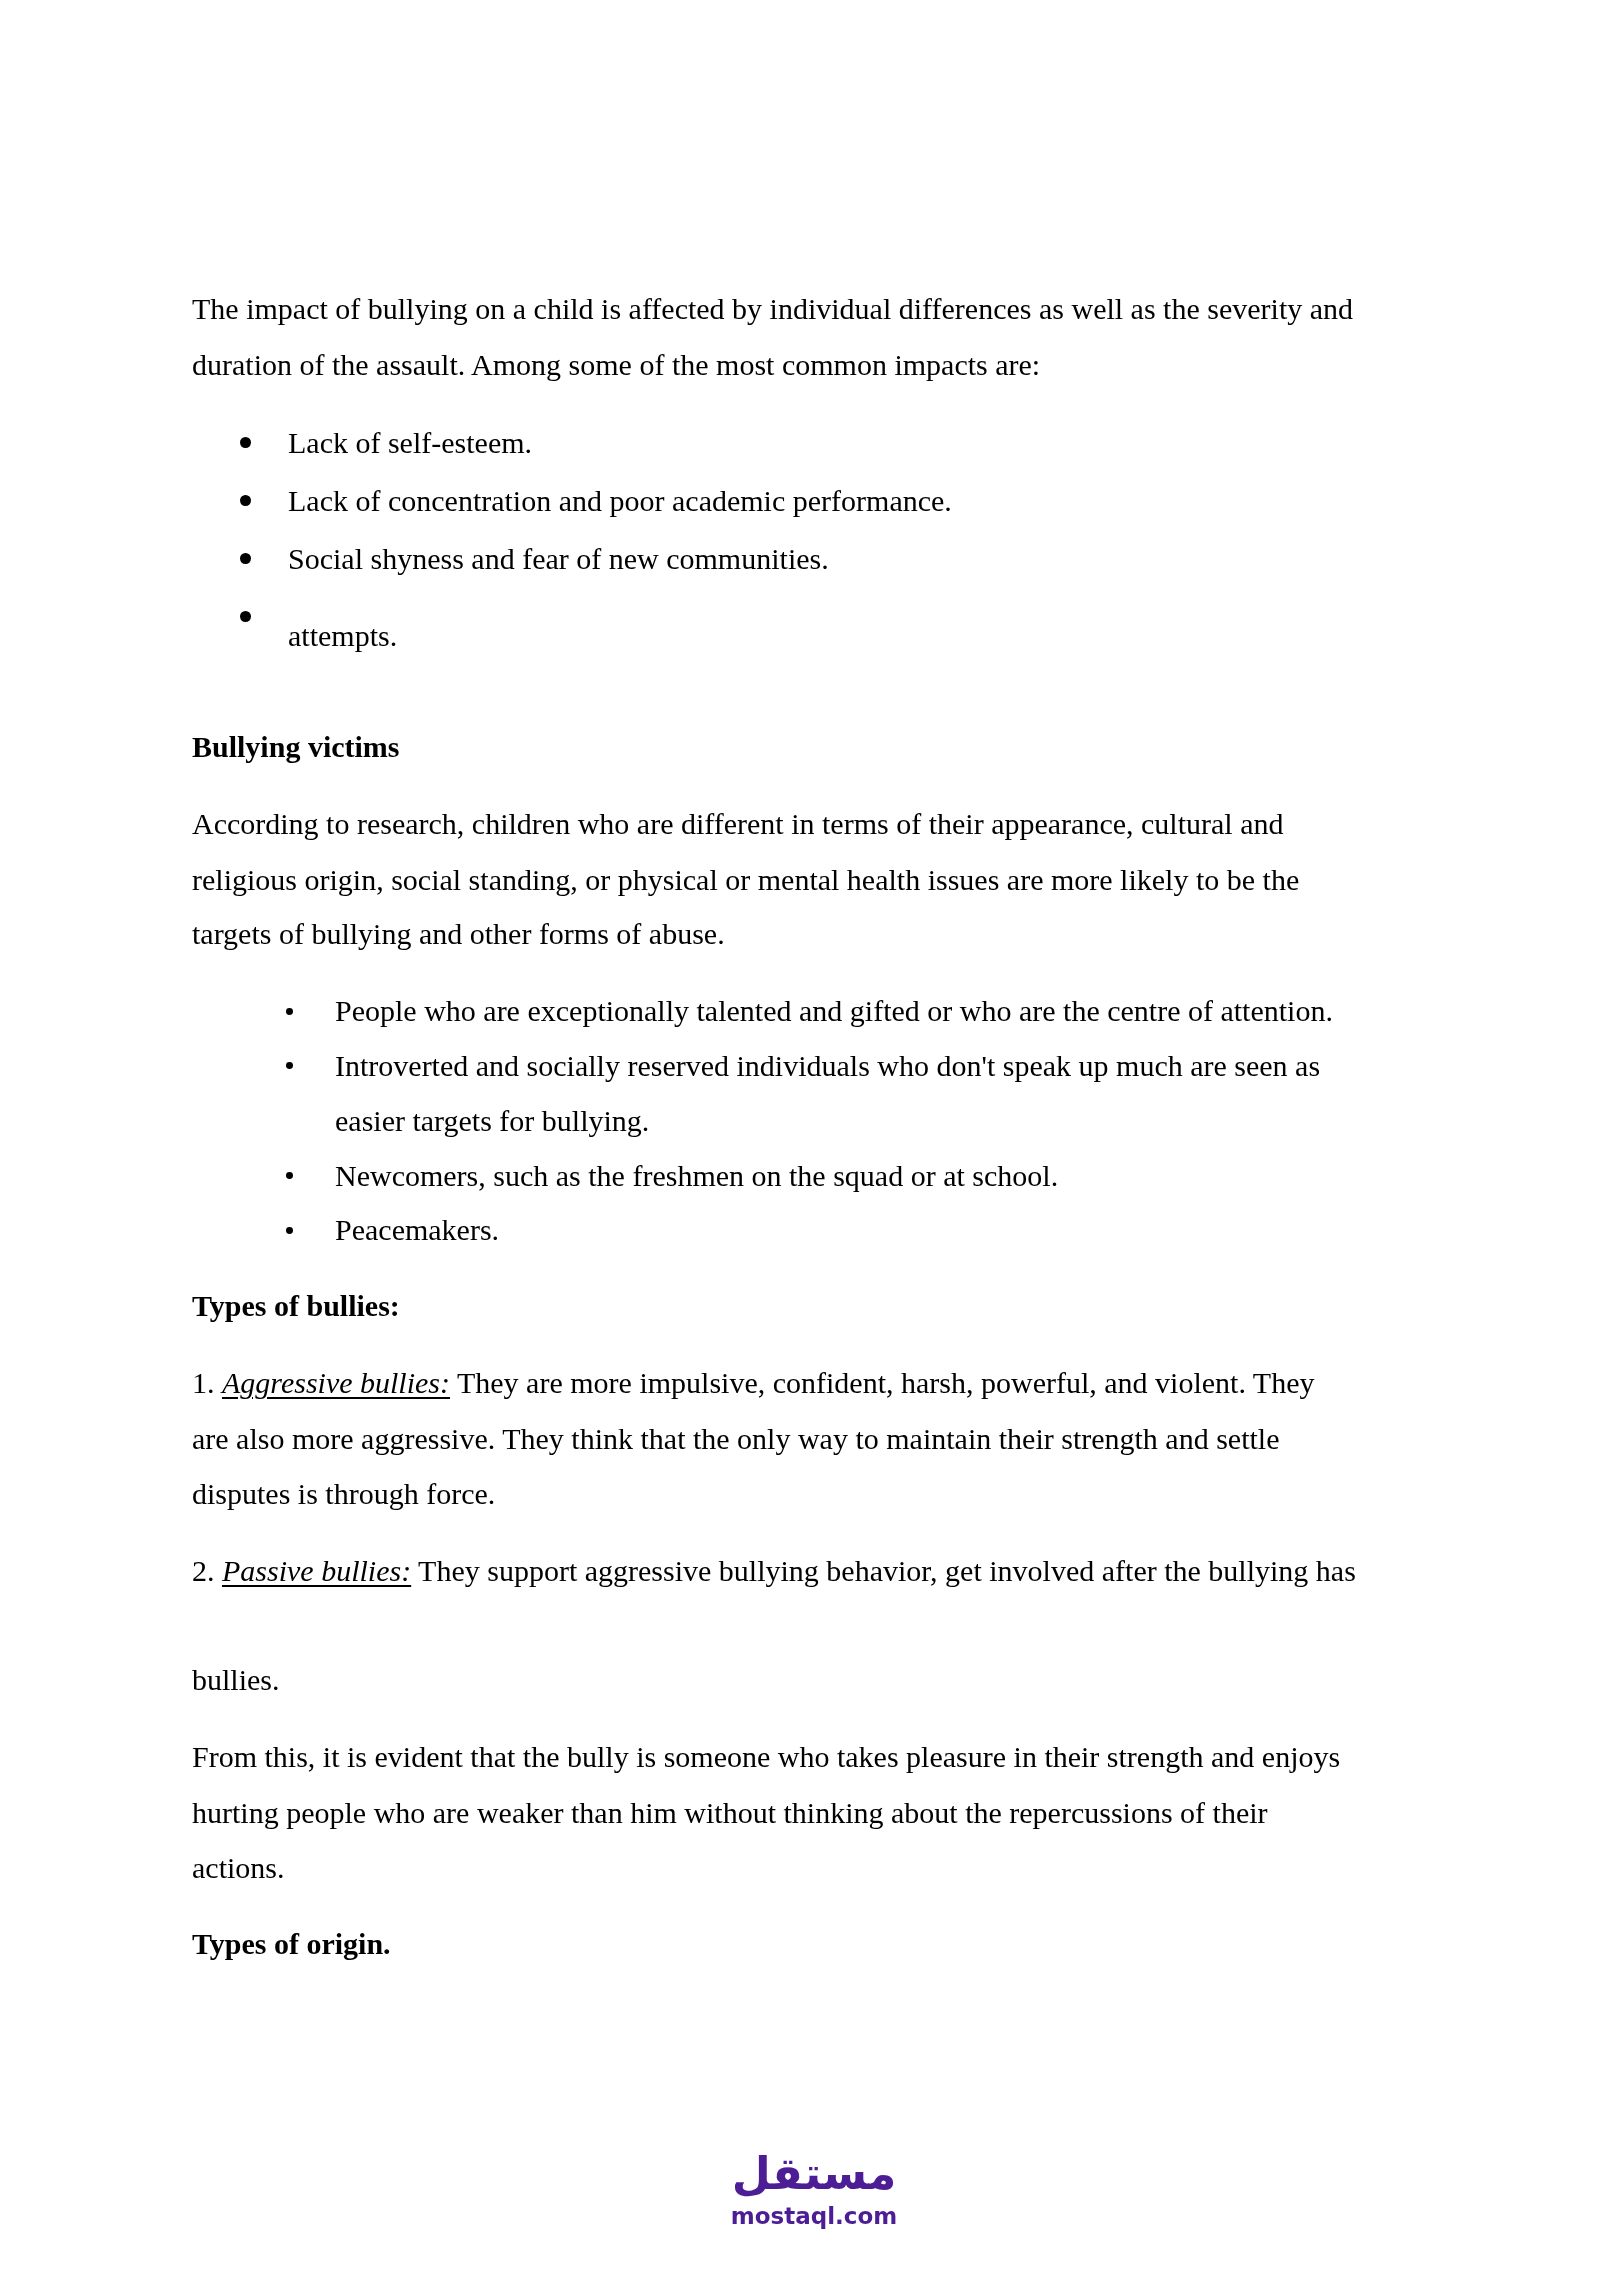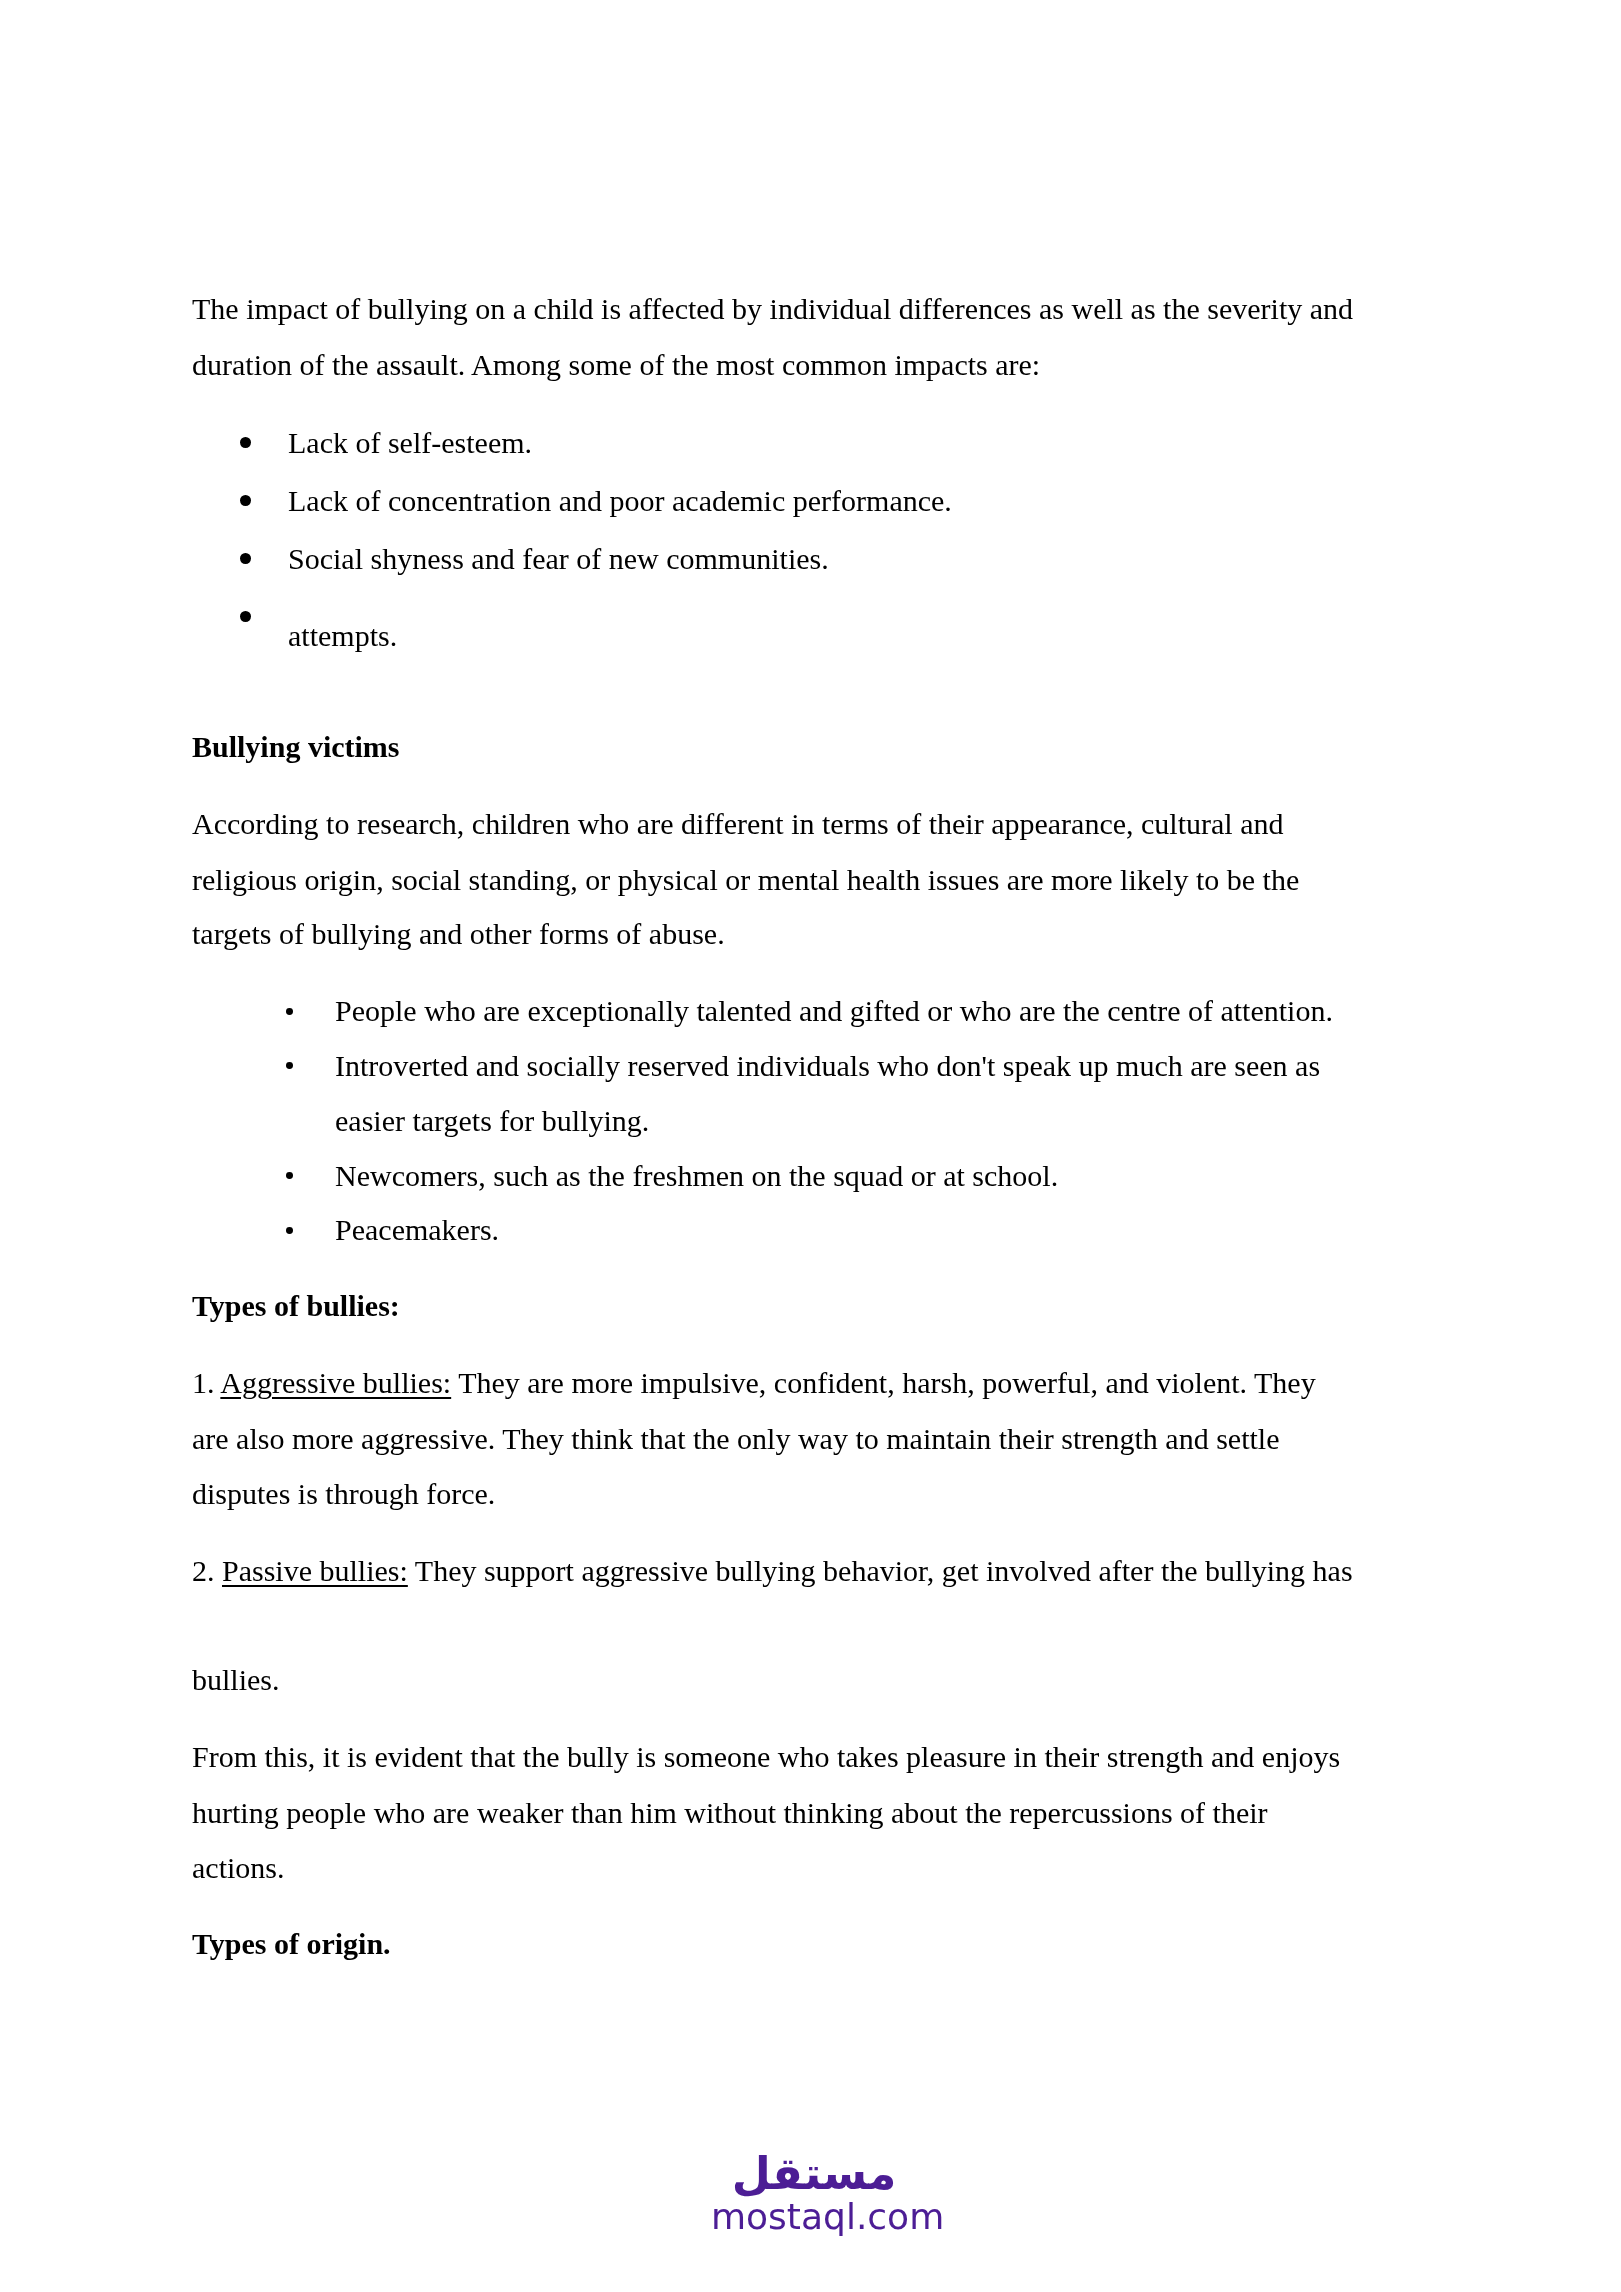--- a/index.html
+++ b/index.html
@@ -24,21 +24,21 @@
       background: #ffffff;
     }
     .line {
       position: absolute;
       left: 192px;
       white-space: nowrap;
       line-height: 39px;
       height: 39px;
     }
     .bold { font-weight: bold; }
-    .u { text-decoration: underline; text-underline-offset: 3.9px; text-decoration-thickness: 2px; }
+    .u { text-decoration: underline; text-underline-offset: 3.9px; text-decoration-thickness: 2px; font-style: italic; }
     .b1 { left: 288px; }
     .b2 { left: 335px; }
     .bullet1 {
       position: absolute;
       left: 240px;
       width: 10.8px; height: 10.8px;
       border-radius: 50%;
       background: #000;
     }
     .bullet2 {
@@ -56,22 +56,22 @@
       text-align: center;
       color: #4c1d95;
       font-family: "DejaVu Sans", sans-serif;
     }
     .wm-arabic {
       font-size: 45px;
       font-weight: bold;
       line-height: 53px;
     }
     .wm-latin {
-      font-size: 36px;
-      font-weight: normal;
+      font-size: 23px;
+      font-weight: bold;
       line-height: 33px;
     }
   </style>
 </head>
 <body>
 
 <div class="page">
 
   <div class="line" style="top:289px">The impact of bullying on a child is affected by individual differences as well as the severity and</div>
   <div class="line" style="top:345px">duration of the assault. Among some of the most common impacts are:</div>

